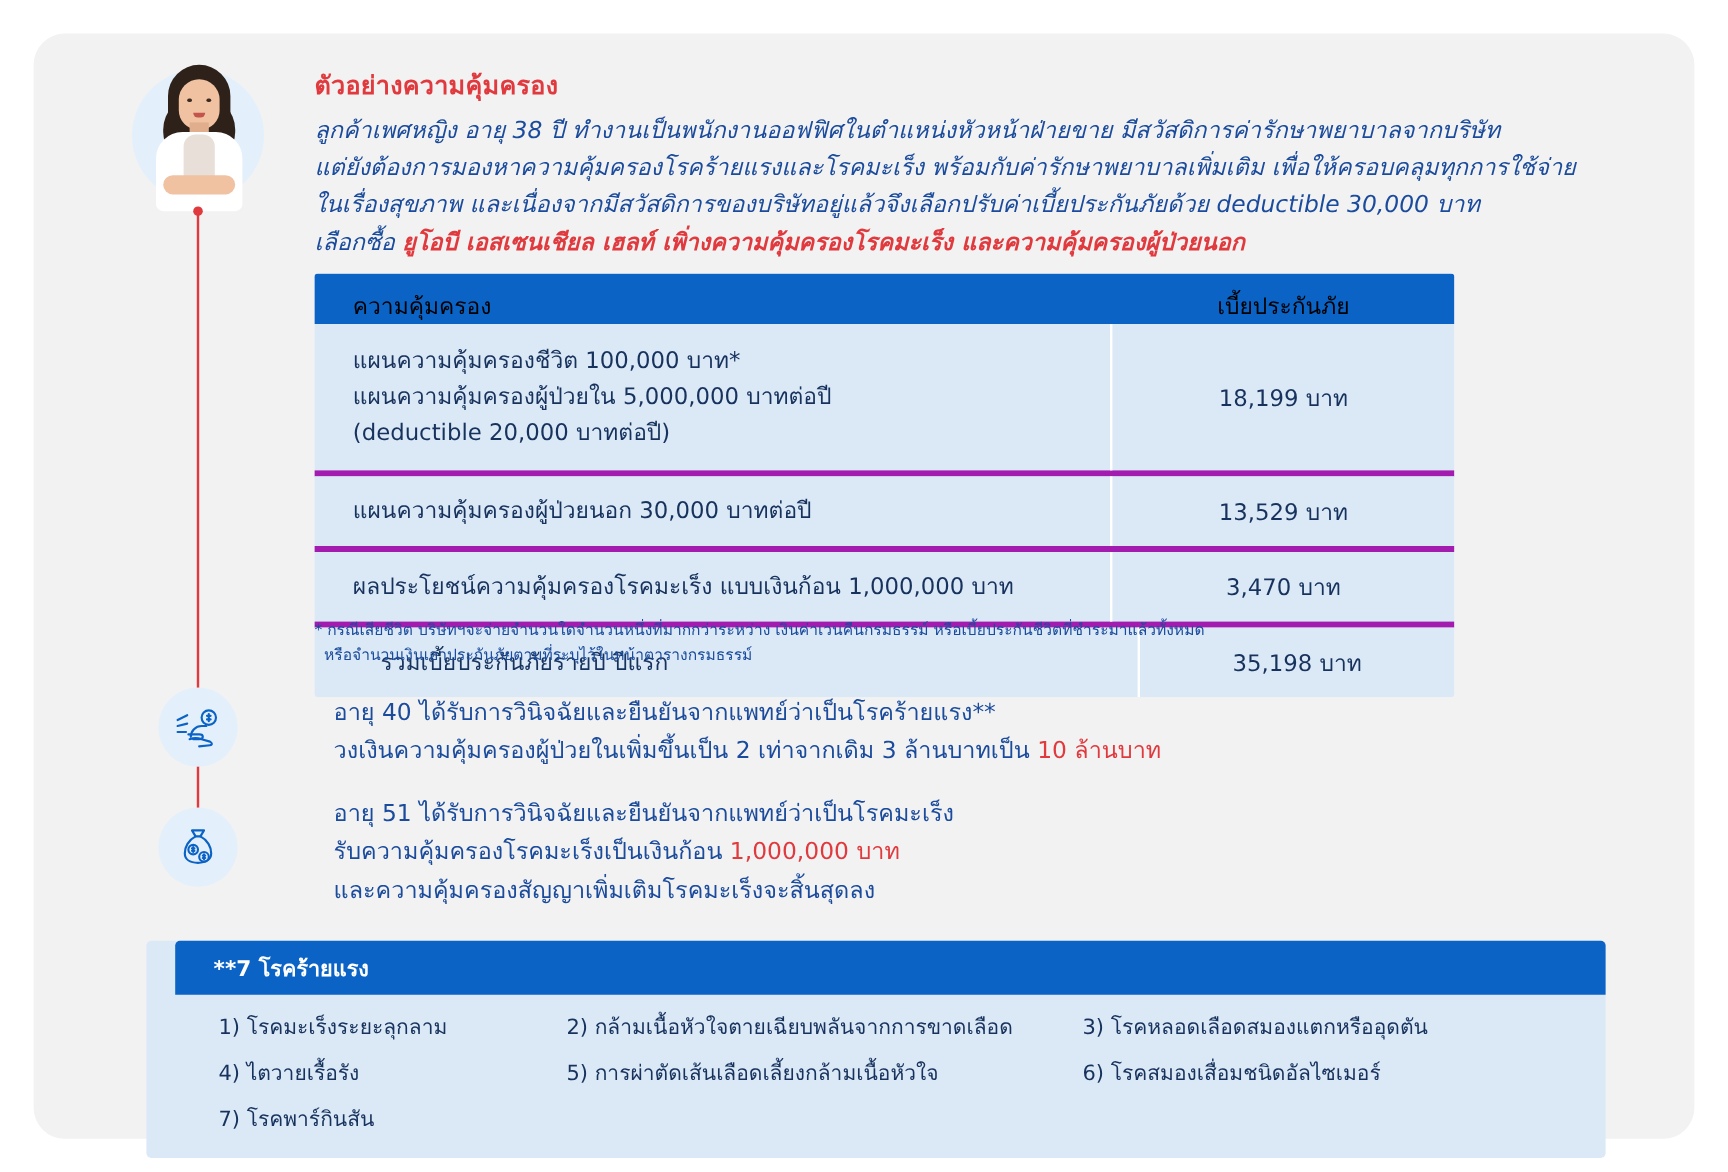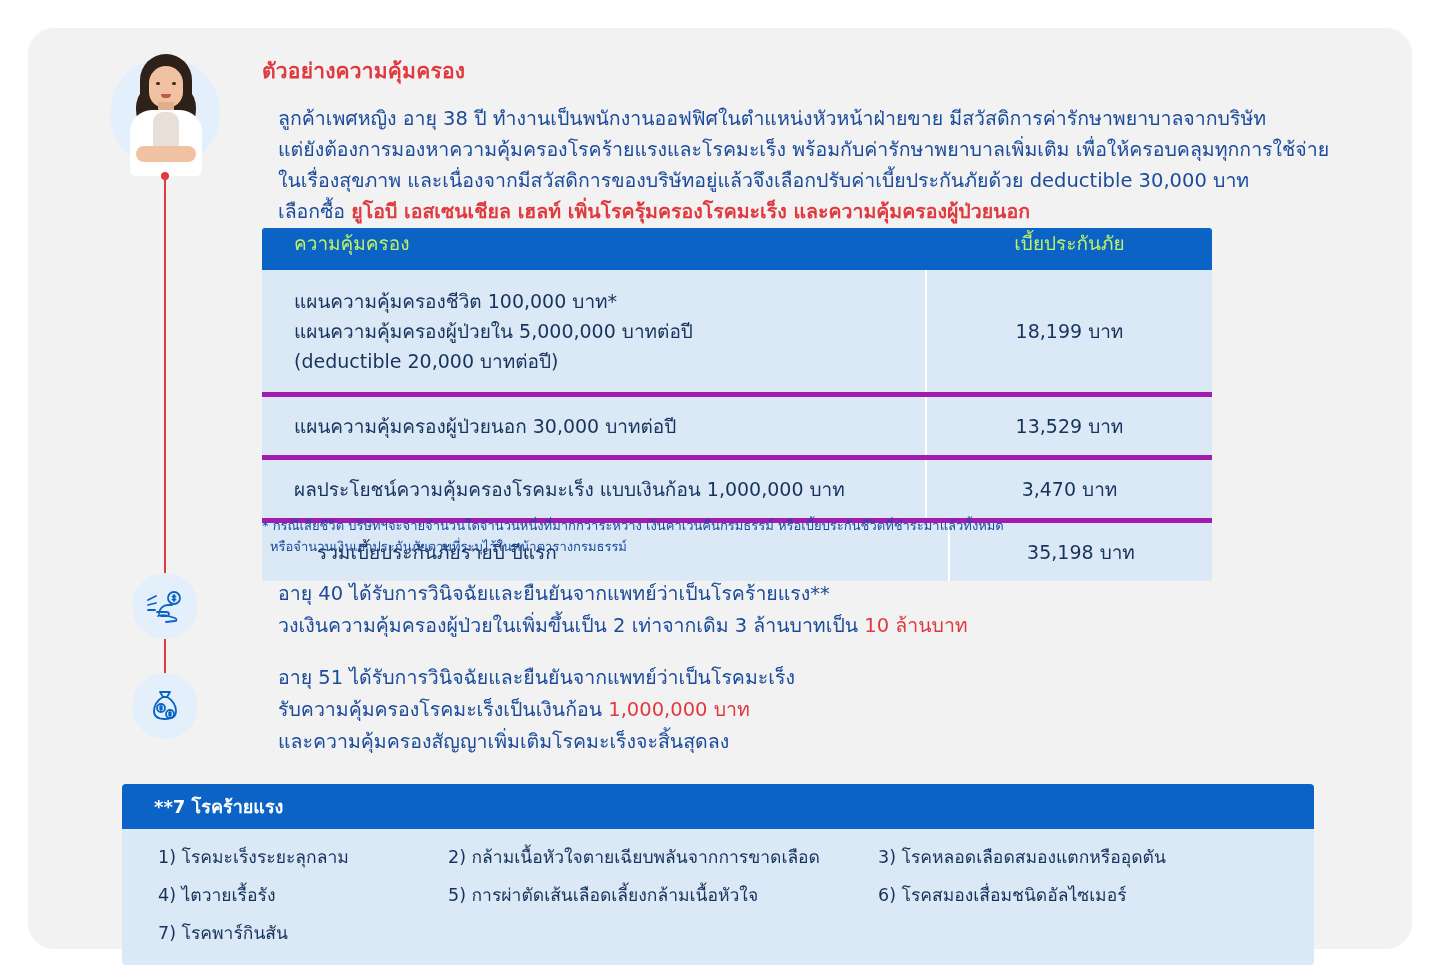--- a/index.html
+++ b/index.html
@@ -174,42 +174,43 @@
     color: #e03a3e;
     font-size: 21px;
     font-weight: bold;
     margin: 0 0 6px 0;
     letter-spacing: 0.2px;
   }
   .intro {
     color: #1a4b9c;
     font-size: 19.5px;
     line-height: 31px;
-    margin: 16px;
+    margin: 0;
+    font-style: italic;
   }
   .intro .red {
     color: #e03a3e;
     font-weight: bold;
   }
   
   .table {
     position: absolute;
     left: 262px;
     top: 228px;
     width: 950px;
     border-radius: 3px;
     overflow: hidden;
   }
   .t-head {
     display: flex;
     background: #0b63c5;
-    color: #bef264;
+    color: #000000;
     font-size: 19px;
     height: 42px;
-    align-items: flex-start;
+    align-items: flex-end;
   }
   .t-head .c1 { flex: 0 0 665px; padding-left: 32px; box-sizing: border-box; }
   .t-head .c2 { flex: 1; text-align: center; }
   .t-row {
     display: flex;
     background: #dbe9f7;
     border-bottom: 5px solid #a21caf;
     color: #17325c;
     font-size: 19px;
   }
@@ -253,20 +254,21 @@
   .age-block.a2 { top: 662px; }
   .age-block .red { color: #e03a3e; }
   
   .bottom-box {
     position: absolute;
     left: 122px;
     top: 784px;
     width: 1192px;
     background: #dbe9f7;
     border-radius: 4px;
+    padding-left: 24px;
   }
   .bb-head {
     background: #0b63c5;
     color: #ffffff;
     font-size: 18px;
     font-weight: bold;
     padding: 8px 0 8px 32px;
     border-radius: 4px 4px 0 0;
   }
   .bb-body {
@@ -331,21 +333,21 @@
       </g>
     </svg>
   </div>
 
   <div class="content">
     <div class="heading">ตัวอย่างความคุ้มครอง</div>
     <div class="intro">
       <span>ลูกค้าเพศหญิง อายุ 38 ปี ทำงานเป็นพนักงานออฟฟิศในตำแหน่งหัวหน้าฝ่ายขาย มีสวัสดิการค่ารักษาพยาบาลจากบริษัท</span><br>
       <span>แต่ยังต้องการมองหาความคุ้มครองโรคร้ายแรงและโรคมะเร็ง พร้อมกับค่ารักษาพยาบาลเพิ่มเติม เพื่อให้ครอบคลุมทุกการใช้จ่าย</span><br>
       <span>ในเรื่องสุขภาพ และเนื่องจากมีสวัสดิการของบริษัทอยู่แล้วจึงเลือกปรับค่าเบี้ยประกันภัยด้วย deductible 30,000 บาท</span><br>
-      <span>เลือกซื้อ </span><span class="red">ยูโอบี เอสเซนเชียล เฮลท์ เพิ่นโรครุ้มครองโรคมะเร็ง และความคุ้มครองผู้ป่วยนอก</span>
+      <span>เลือกซื้อ </span><span class="red">ยูโอบี เอสเซนเชียล เฮลท์ เพิ่างความคุ้มครองโรคมะเร็ง และความคุ้มครองผู้ป่วยนอก</span>
     </div>
   </div>
 
   <div class="table">
     <div class="t-head">
       <div class="c1">ความคุ้มครอง</div>
       <div class="c2">เบี้ยประกันภัย</div>
     </div>
     <div class="t-row tall">
       <div class="c1">

